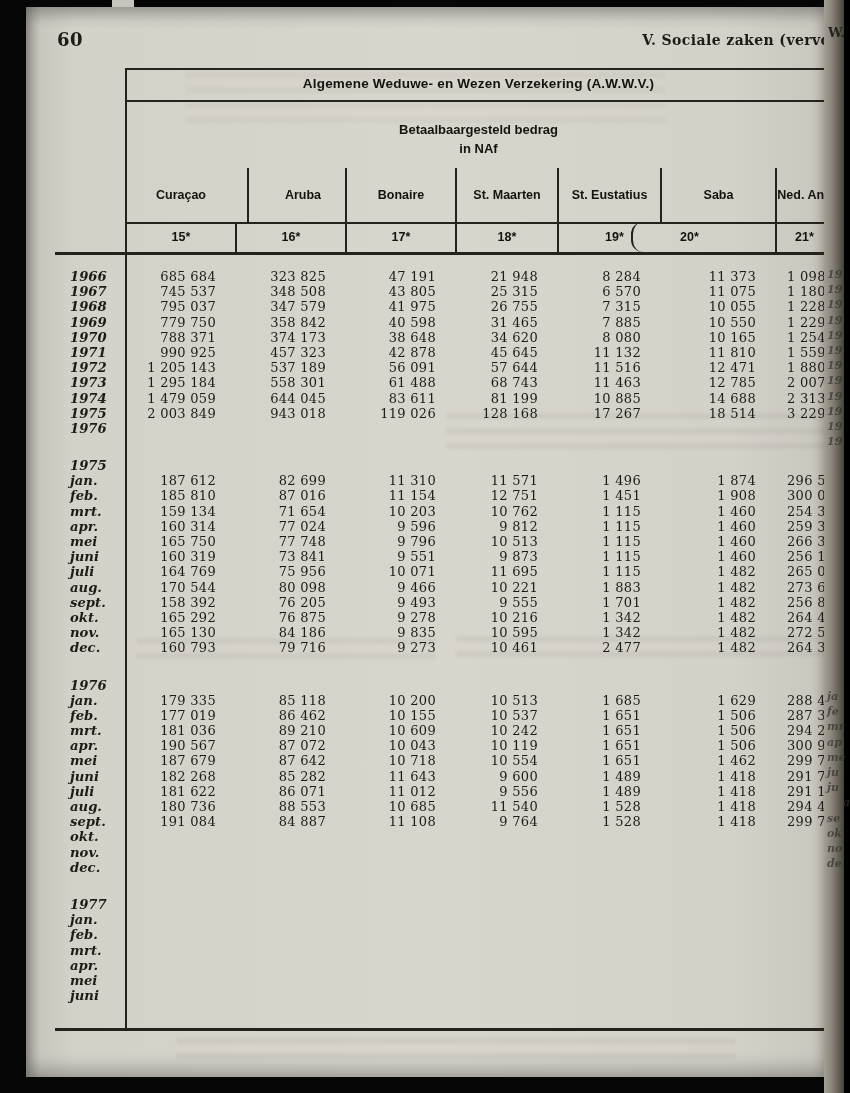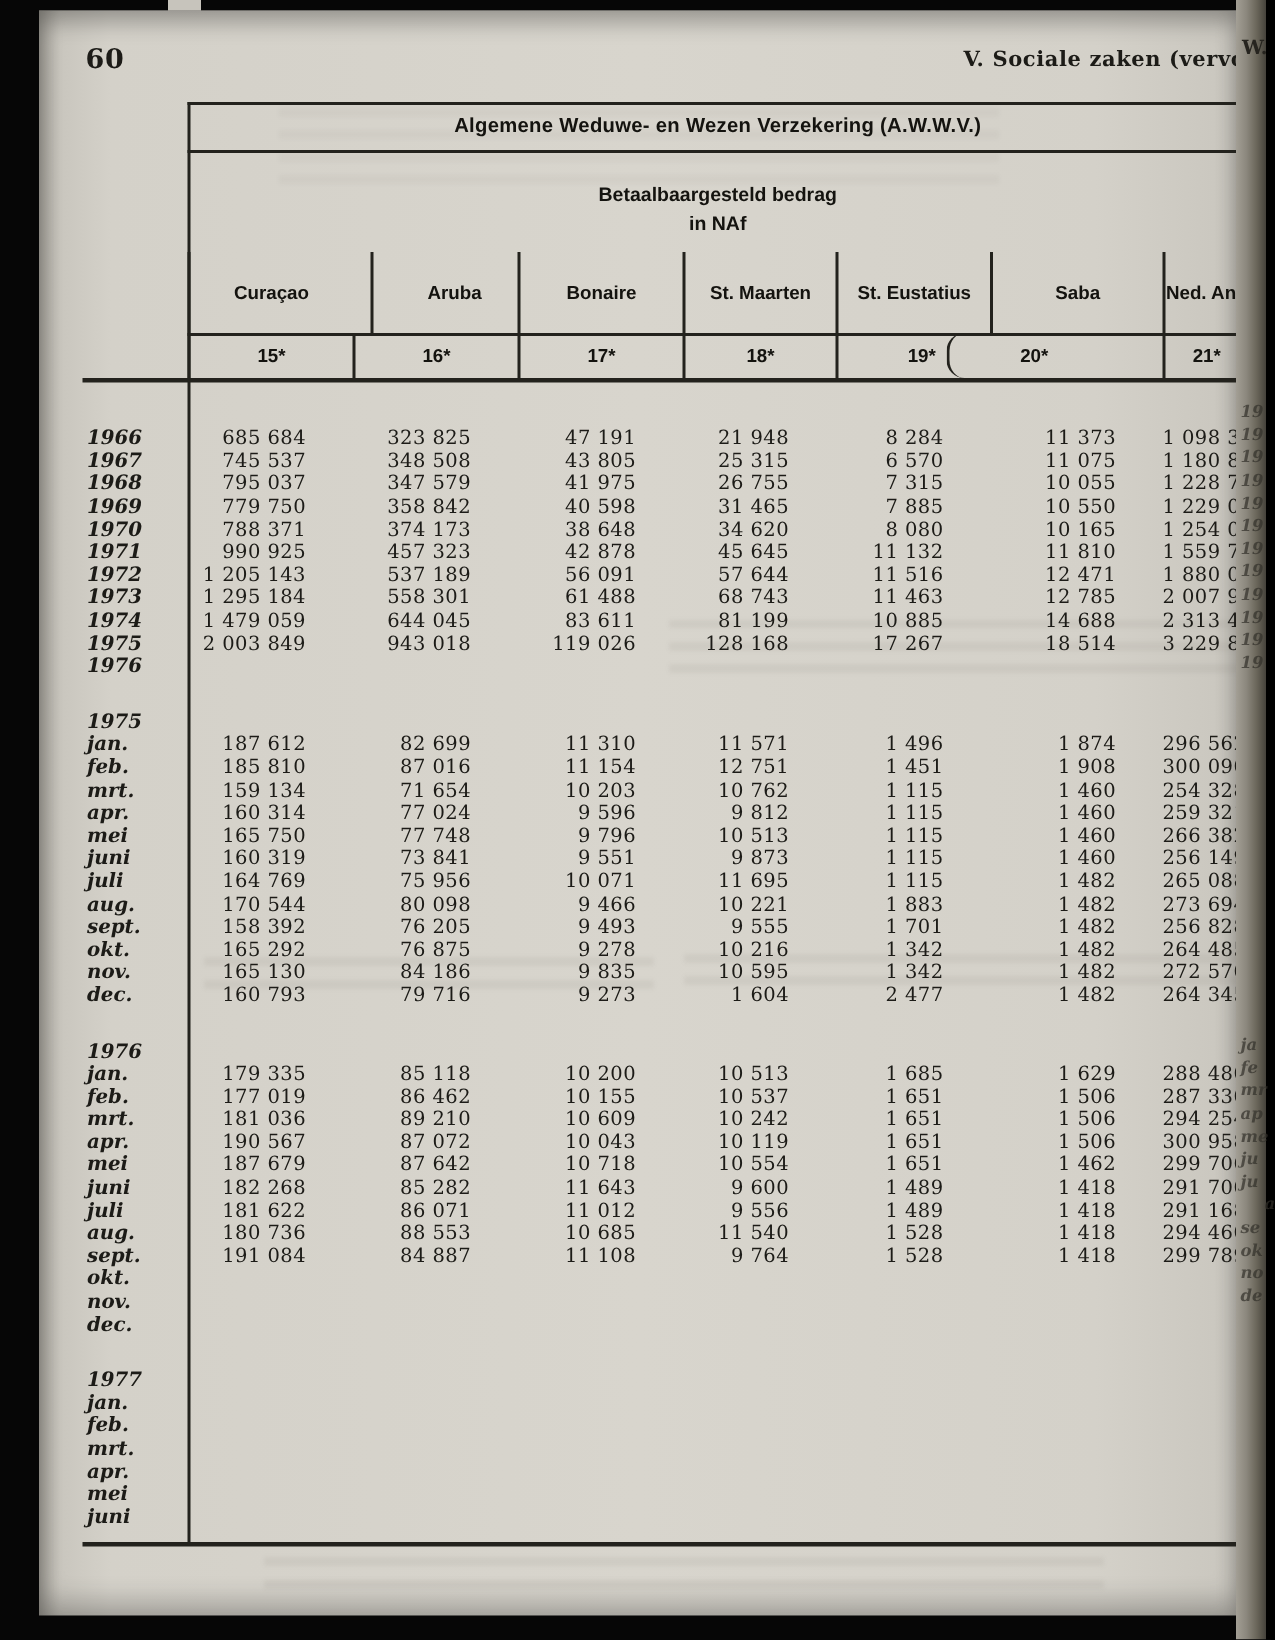--- a/index.html
+++ b/index.html
@@ -46,21 +46,21 @@
   }
   .col-headers { position:absolute; left:0; top:100px; width:777px; height:84px; }
   .name-cell, .num-cell {
     position:absolute; border-left:2px solid #23221d;
     display:flex; align-items:center; justify-content:center;
     font:bold 12.5px "Liberation Sans",sans-serif; color:#14130f; white-space:nowrap;
   }
   .name-cell { top:0; height:54px; }
   .num-cell  { top:54px; height:30px; }
 
-  .tbl-body { position:absolute; left:0; top:187px; width:777px; padding-top:30px; }
+  .tbl-body { position:absolute; left:12px; top:187px; width:777px; padding-top:14px; }
   .trow {
     display:grid; grid-template-columns:70px 110px 110px 110px 102px 103px 115px 57px;
     height:15.2px; line-height:15.2px;
   }
   .stub { font:bold italic 13.2px "DejaVu Serif",serif; padding-left:3px; white-space:nowrap; }
   .val  { font-size:13px; text-align:right; padding-right:31px; letter-spacing:.3px; white-space:nowrap; }
   .val.last { padding-right:2px; }
   .spacer { height:22px; }
 
   
@@ -354,21 +354,21 @@
           <div class="val">10 595</div>
           <div class="val">1 342</div>
           <div class="val">1 482</div>
           <div class="val last">272 570</div>
         </div>
         <div class="trow">
           <div class="stub">dec.</div>
           <div class="val">160 793</div>
           <div class="val">79 716</div>
           <div class="val">9 273</div>
-          <div class="val">1 604</div>
+          <div class="val">10 461</div>
           <div class="val">2 477</div>
           <div class="val">1 482</div>
           <div class="val last">264 345</div>
         </div>
         <div class="spacer"></div>
         <div class="trow">
           <div class="stub">1976</div>
         </div>
         <div class="trow">
           <div class="stub">jan.</div>

